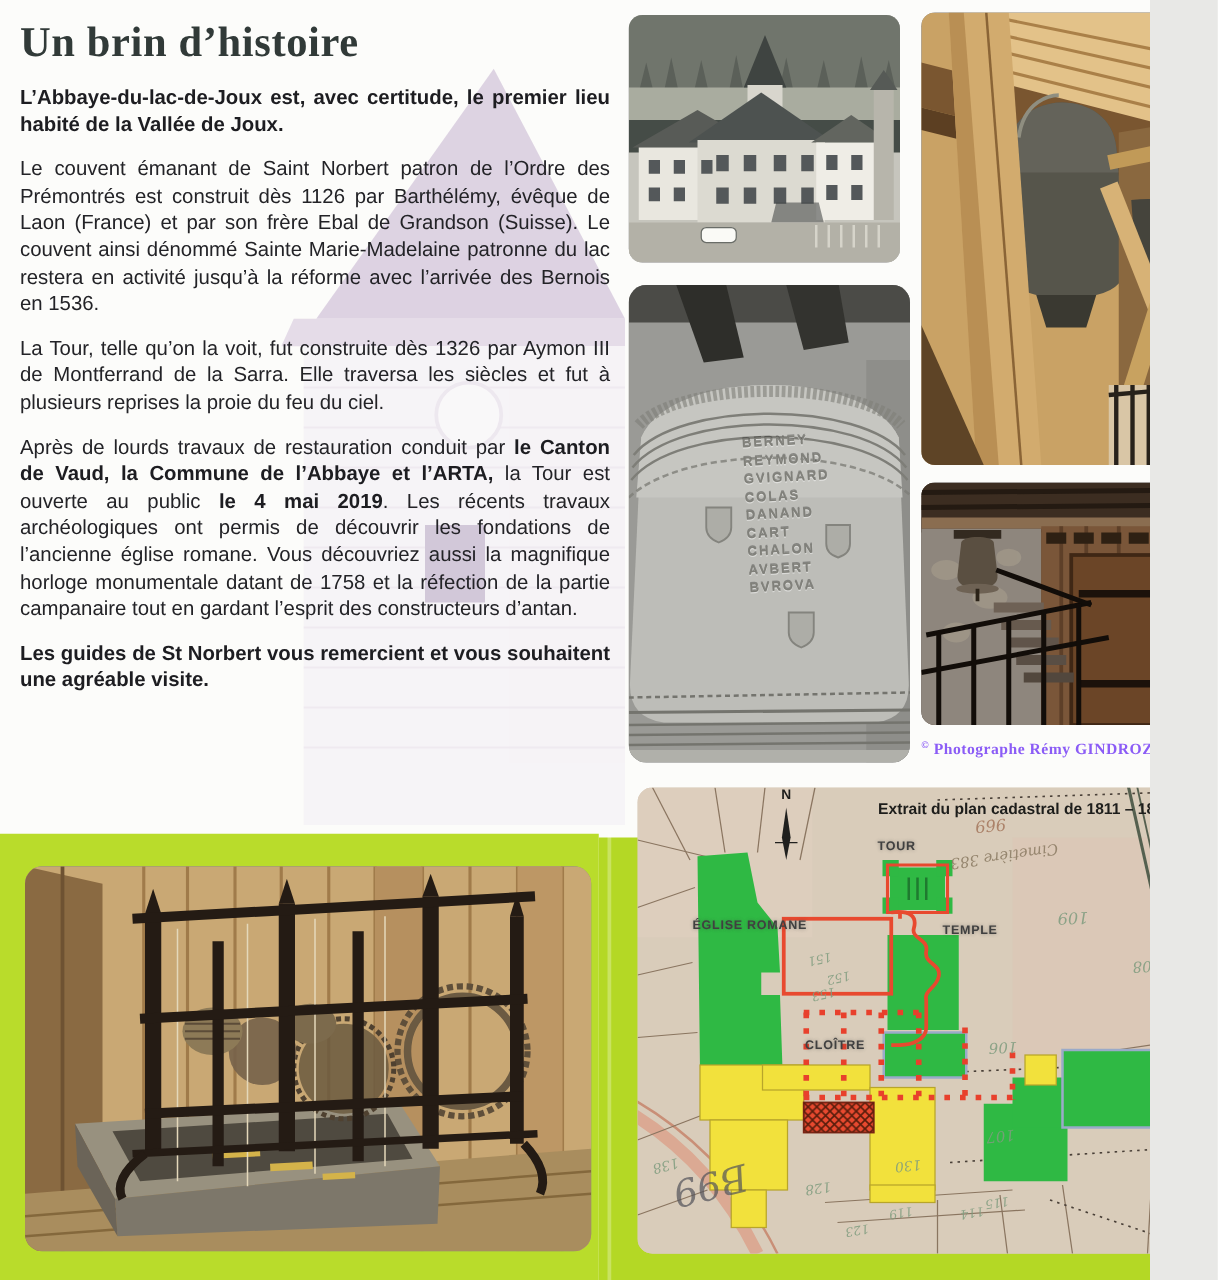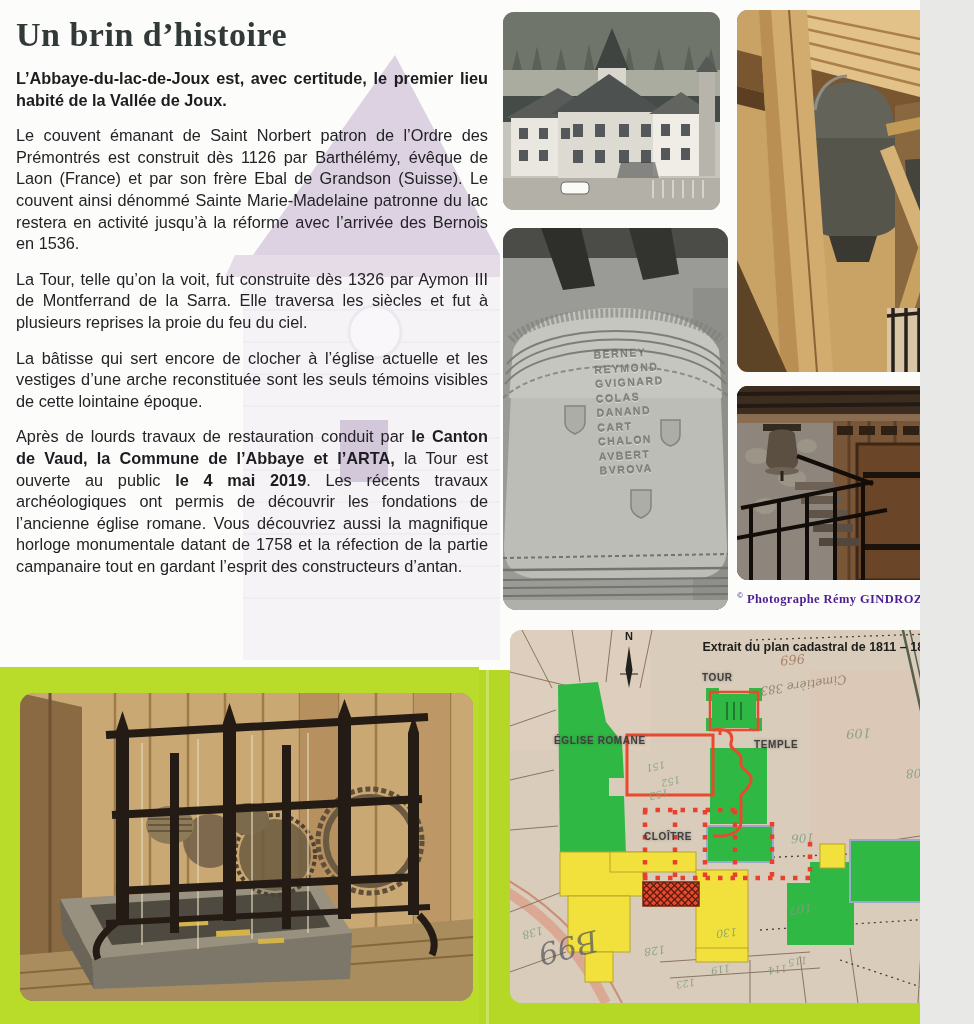--- a/index.html
+++ b/index.html
@@ -18,21 +18,21 @@
   .ph-village{left:503px;top:12px;width:217px;height:198px;}
   .ph-bell{left:503px;top:228px;width:225px;height:382px;border-radius:14px;}
   .ph-belfry{left:737px;top:10px;width:218px;height:362px;}
   .ph-stairs{left:737px;top:386px;width:218px;height:194px;}
   .ph-clock{left:20px;top:693px;width:453px;height:308px;border-radius:14px;z-index:3;}
   .bell-names{position:absolute;left:84px;top:0;width:120px;transform:rotate(-3deg);}
   .bell-name{position:absolute;left:0;font-size:10.5px;letter-spacing:1.5px;color:#80807a;
              text-shadow:0 1px 0 rgba(255,255,255,.45),0 -1px 0 rgba(0,0,0,.3);
              font-weight:700;}
   .credit{position:absolute;left:737px;top:591px;width:230px;font-family:"Liberation Serif",serif;
-          font-size:12.5px;letter-spacing:.4px;color:#4c1d95;font-weight:700;}
+          font-size:12.5px;letter-spacing:.4px;color:#8b5cf6;font-weight:700;}
   .credit sup{font-size:8px;}
   
   .green-left{position:absolute;left:0;top:667px;width:479px;height:357px;background:#b9dc2b;}
   .green-right{position:absolute;left:479px;top:670px;width:495px;height:354px;background:#b4d825;}
   .fold-line{position:absolute;left:486px;top:667px;width:3px;height:357px;background:rgba(255,255,255,.28);z-index:4;}
   
   .map-panel{position:absolute;left:510px;top:630px;width:437px;height:373px;border-radius:12px;
              overflow:hidden;background:#d9ccba;z-index:3;}
   .map-panel svg{position:absolute;left:0;top:0;}
   .map-caption{position:absolute;right:9px;top:10px;font-size:12.5px;font-weight:700;color:#1d1d1b;z-index:5;}
@@ -74,22 +74,22 @@
       <rect x="115" y="420" width="48" height="62" fill="#9a81ad"></rect>
     </g>
   </svg>
 
   <section class="text-col">
     <h1>Un brin d’histoire</h1>
     <div id="paragraphs">
         <p><span class="b">L’Abbaye-du-lac-de-Joux est, avec certitude, le premier lieu habité de la Vallée de Joux.</span></p>
         <p><span>Le couvent émanant de Saint Norbert patron de l’Ordre des Prémontrés est construit dès 1126 par Barthélémy, évêque de Laon (France) et par son frère Ebal de Grandson (Suisse). Le couvent ainsi dénommé Sainte Marie-Madelaine patronne du lac restera en activité jusqu’à la réforme avec l’arrivée des Bernois en 1536.</span></p>
         <p><span>La Tour, telle qu’on la voit, fut construite dès 1326 par Aymon III de Montferrand de la Sarra. Elle traversa les siècles et fut à plusieurs reprises la proie du feu du ciel.</span></p>
-        <p><span>La bâtisse qui sert encore de clocher à l’église actuelle et les vestiges d’une arche reconstituée sont les seuls témoins visibles de cette lointaine époque.</span></p>
         <p><span>Après de lourds travaux de restauration conduit par </span><span class="b">le Canton de Vaud, la Commune de l’Abbaye et l’ARTA,</span><span> la Tour est ouverte au public </span><span class="b">le 4 mai 2019</span><span>. Les récents travaux archéologiques ont permis de découvrir les fondations de l’ancienne église romane. Vous découvriez aussi la magnifique horloge monumentale datant de 1758 et la réfection de la partie campanaire tout en gardant l’esprit des constructeurs d’antan.</span></p>
+        <p><span class="b">Les guides de St Norbert vous remercient et vous souhaitent une agréable visite.</span></p>
       </div>
   </section>
 
   <figure class="photo ph-village" style="margin:0">
     <svg width="217" height="198" viewBox="0 0 217 198">
       <rect width="217" height="198" fill="#c6c5bd"></rect>
       <rect width="217" height="62" fill="#70756c"></rect>
       <g fill="#5b6059">
         <polygon points="8,62 14,38 20,62"></polygon>
           <polygon points="28,62 34,34 40,62"></polygon>

